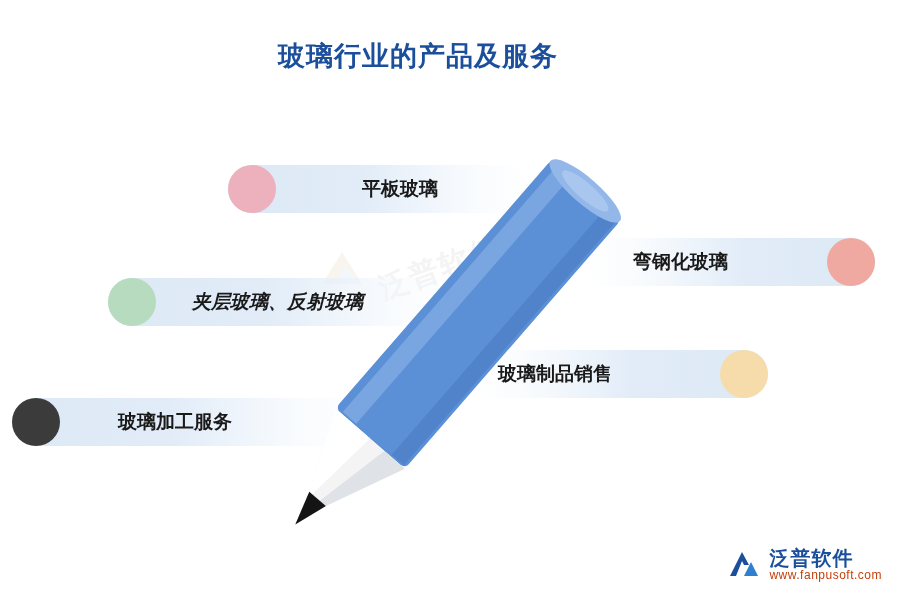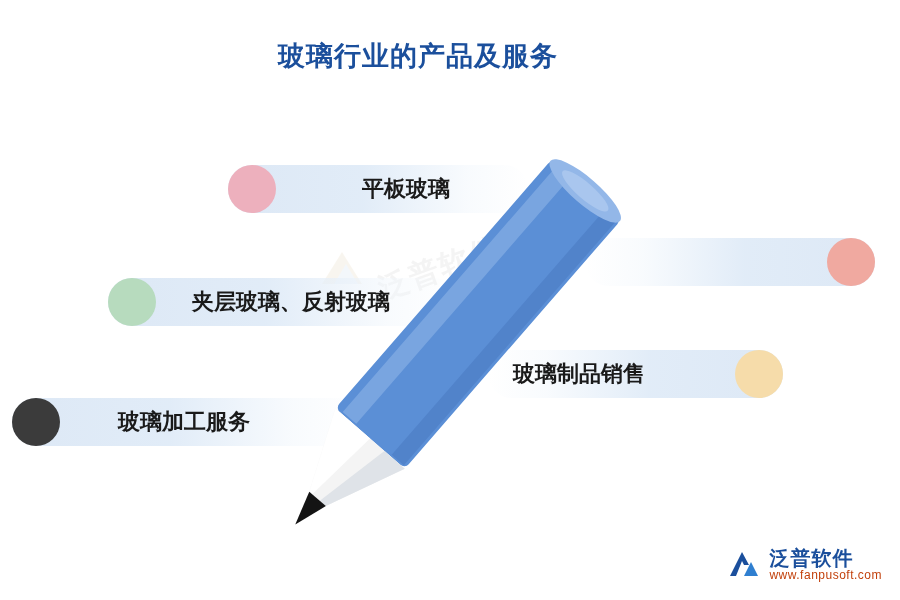--- a/index.html
+++ b/index.html
@@ -66,21 +66,21 @@
   
   .bar {
     position: absolute;
     height: 48px;
     border-radius: 24px;
     display: flex;
     align-items: center;
     box-sizing: border-box;
   }
   .bar-label {
-    font-size: 22px;
+    font-size: 19px;
     font-weight: bold;
     color: #1a1a1a;
     white-space: nowrap;
   }
   .dot {
     position: absolute;
     width: 48px;
     height: 48px;
     border-radius: 50%;
     top: 0;
@@ -105,24 +105,24 @@
   #bar-bent .dot { right: 0; left: auto; background: #f0a9a0; }
   #bar-bent .bar-label { position: absolute; left: 48px; }
 
   #bar-lam {
     left: 108px;
     top: 278px;
     width: 350px;
     background: linear-gradient(to right, rgba(219,231,245,0.95) 0%, rgba(222,234,247,0.9) 45%, rgba(240,246,252,0.45) 80%, rgba(255,255,255,0) 100%);
   }
   #bar-lam .dot { left: 0; background: #b7dbbe; }
-  #bar-lam .bar-label { position: absolute; left: 84px; }
+  #bar-lam .bar-label { position: absolute; left: 84px; font-style: italic; }
 
   #bar-sales {
-    left: 488px;
+    left: 473px;
     top: 350px;
     width: 295px;
     background: linear-gradient(to left, rgba(219,231,245,0.95) 0%, rgba(222,234,247,0.9) 45%, rgba(240,246,252,0.45) 80%, rgba(255,255,255,0) 100%);
   }
   #bar-sales .dot { right: 0; left: auto; background: #f6dcaa; }
   #bar-sales .bar-label { position: absolute; left: 25px; }
 
   #bar-proc {
     left: 12px;
     top: 398px;
@@ -180,20 +180,21 @@
     <div class="wm-text">泛普软件</div>
   </div>
 
   <div class="bar" id="bar-flat">
     <span class="dot"></span>
     <span class="bar-label">平板玻璃</span>
   </div>
 
   <div class="bar" id="bar-bent">
     <span class="dot"></span>
+    <span class="bar-label">弯钢化玻璃</span>
   </div>
 
   <div class="bar" id="bar-lam">
     <span class="dot"></span>
     <span class="bar-label">夹层玻璃、反射玻璃</span>
   </div>
 
   <div class="bar" id="bar-sales">
     <span class="dot"></span>
     <span class="bar-label">玻璃制品销售</span>

